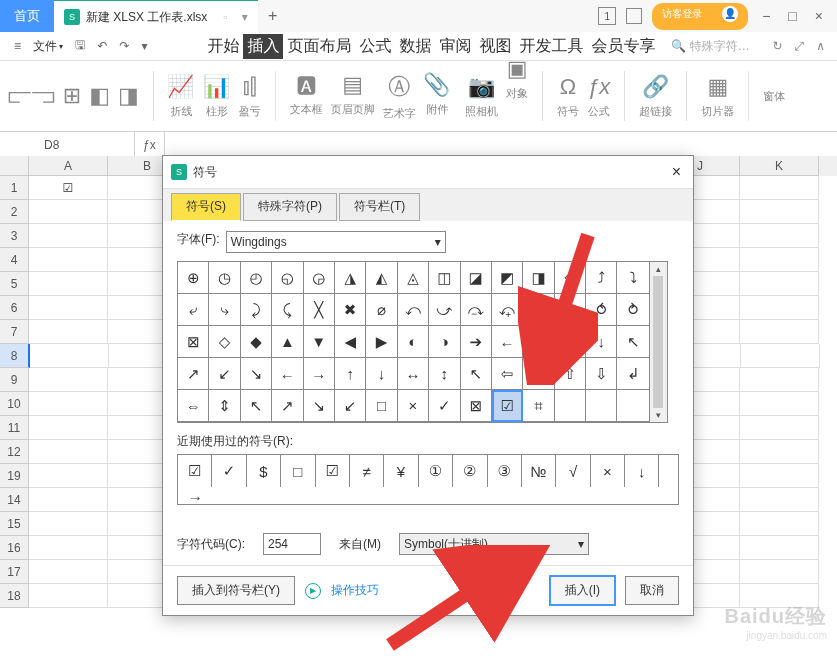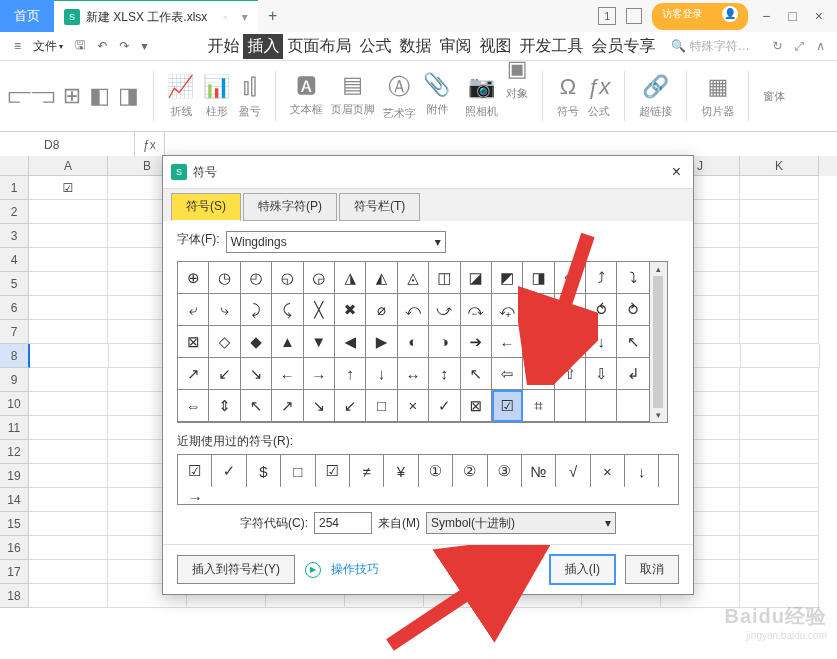--- a/index.html
+++ b/index.html
@@ -67,21 +67,21 @@
 .sym-grid-wrap{display:flex}
 .sym-grid{display:grid;grid-template-columns:repeat(15,31.4px);grid-template-rows:repeat(5,32px);border:1px solid #888}
 .sym-grid .sc{border-right:1px solid #888;border-bottom:1px solid #888;display:flex;align-items:center;justify-content:center;font-size:15px;background:#fff}
 .sym-grid .sc:nth-child(15n){border-right:none}
 .sym-grid .sc.selected{background:#bfd5f2;outline:2px solid #4696ff;outline-offset:-2px}
 .sym-scroll{width:17px;border:1px solid #888;border-left:none;display:flex;flex-direction:column;justify-content:space-between;align-items:center;font-size:9px;padding:2px 0;color:#555;background:#f0f0f0}
 .recent-label{margin:10px 0 4px}
 .recent-grid{display:grid;grid-template-columns:repeat(14,34.4px);grid-template-rows:32px;border:1px solid #888}
 .recent-grid .sc{border-right:1px solid #888;display:flex;align-items:center;justify-content:center;font-size:15px}
 .recent-grid .sc:last-child{border-right:none}
-.code-row{display:flex;align-items:center;gap:6px;margin-top:7px;justify-content:center}
+.code-row{display:flex;align-items:center;gap:18px;margin-top:28px;justify-content:flex-start}
 .code-input{width:48px;height:20px;border:1px solid #888;padding:0 4px;display:flex;align-items:center}
 .from-sel{width:180px;height:20px;border:1px solid #888;padding:0 4px;display:flex;align-items:center;justify-content:space-between;background:#eee}
 .dlg-foot{padding:10px 14px;border-top:1px solid #ddd;display:flex;align-items:center;gap:10px}
 .btn{border:1px solid #888;padding:5px 14px;background:#f5f5f5;font-size:12px}
 .btn.primary{border-color:#4696ff;color:#333;outline:1px solid #4696ff}
 .link{color:#1e88e5}
 .play-icon{width:14px;height:14px;border:1px solid #1aad8d;border-radius:50%;color:#1aad8d;display:flex;align-items:center;justify-content:center;font-size:8px}
 
 
 .arrow{position:absolute;z-index:20}

